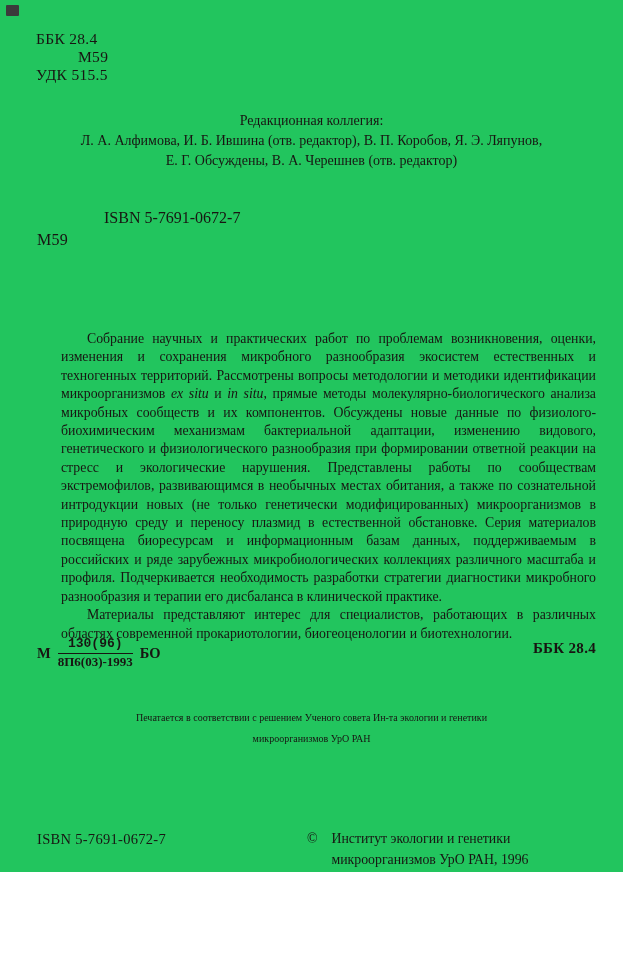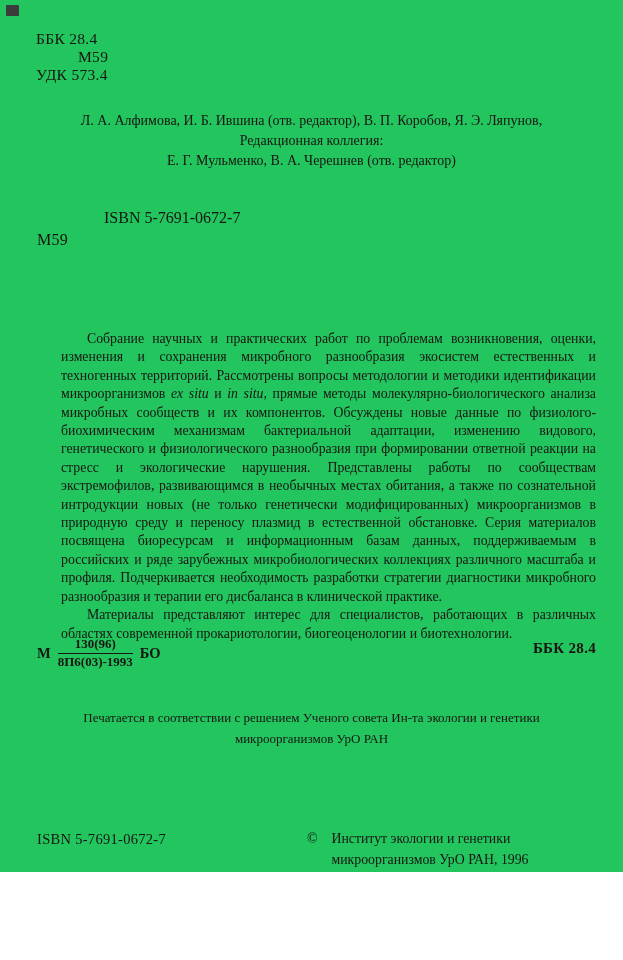--- a/index.html
+++ b/index.html
@@ -46,30 +46,30 @@
   .annotation p{margin:0;text-indent:26px;}
   .it{font-style:italic;}
   
   .stamp-row{position:absolute;left:0;right:0;top:637px;height:40px;}
   .stamp{
     position:absolute;left:37px;top:0;
     display:inline-flex;align-items:center;gap:7px;
     font-weight:bold;font-size:14.5px;
   }
   .frac{display:inline-block;text-align:center;font-size:13px;line-height:1.15;vertical-align:middle;}
-  .frac .num{display:block;border-bottom:1.6px solid #181512;padding:0 2px 1px 2px;}
+  .frac .num{display:block;border-bottom:1.6px solid #181512;padding:0 2px 1px 2px;font-family:Liberation Mono, monospace;}
   .frac .den{display:block;padding-top:1px;}
   .stamp-bbk{
     position:absolute;right:27px;top:3px;
     font-weight:bold;font-size:15px;letter-spacing:.3px;
   }
   
   .print-note{
     position:absolute;left:0;right:0;top:707px;
-    text-align:center;font-size:13px;line-height:21px;
+    text-align:center;font-size:10px;line-height:21px;
   }
   
   .footer-isbn{
     position:absolute;left:37px;top:831px;
     font-size:14.5px;letter-spacing:.3px;
   }
   .footer-copy{
     position:absolute;left:307px;top:829px;width:260px;
     font-size:13.8px;line-height:20.5px;
   }
@@ -80,27 +80,27 @@
 </head>
 <body>
 
 <div class="page">
 
   <div class="scan-artifact"></div>
 
   <div class="codes-top">
     <div>ББК 28.4</div>
     <div class="indent">М59</div>
-    <div>УДК 573.4</div>
+    <div>УДК 515.5</div>
   </div>
 
   <div class="editorial">
+    <div>Редакционная коллегия:</div>
     <div>Л. А. Алфимова, И. Б. Ившина (отв. редактор), В. П. Коробов, Я. Э. Ляпунов,</div>
-    <div>Редакционная коллегия:</div>
-    <div>Е. Г. Мульменко, В. А. Черешнев (отв. редактор)</div>
+    <div>Е. Г. Обсуждены, В. А. Черешнев (отв. редактор)</div>
   </div>
 
   <div class="catalog-code">М59</div>
 
   <div class="catalog-entry">
     <div class="isbn-line">ISBN 5-7691-0672-7</div>
   </div>
 
   <div class="annotation">
     <p><span>Собрание научных и практических работ по проблемам возникновения, оценки, изменения и сохранения микробного разнообразия экосистем естественных и техногенных территорий. Рассмотрены вопросы методологии и методики идентификации микроорганизмов </span><span class="it">ex situ</span><span> и </span><span class="it">in situ</span><span>, прямые методы молекулярно-биологического анализа микробных сообществ и их компонентов. Обсуждены новые данные по физиолого-биохимическим механизмам бактериальной адаптации, изменению видового, генетического и физиологического разнообразия при формировании ответной реакции на стресс и экологические нарушения. Представлены работы по сообществам экстремофилов, развивающимся в необычных местах обитания, а также по сознательной интродукции новых (не только генетически модифицированных) микроорганизмов в природную среду и переносу плазмид в естественной обстановке. Серия материалов посвящена биоресурсам и информационным базам данных, поддерживаемым в российских и ряде зарубежных микробиологических коллекциях различного масштаба и профиля. Подчеркивается необходимость разработки стратегии диагностики микробного разнообразия и терапии его дисбаланса в клинической практике.</span></p>

